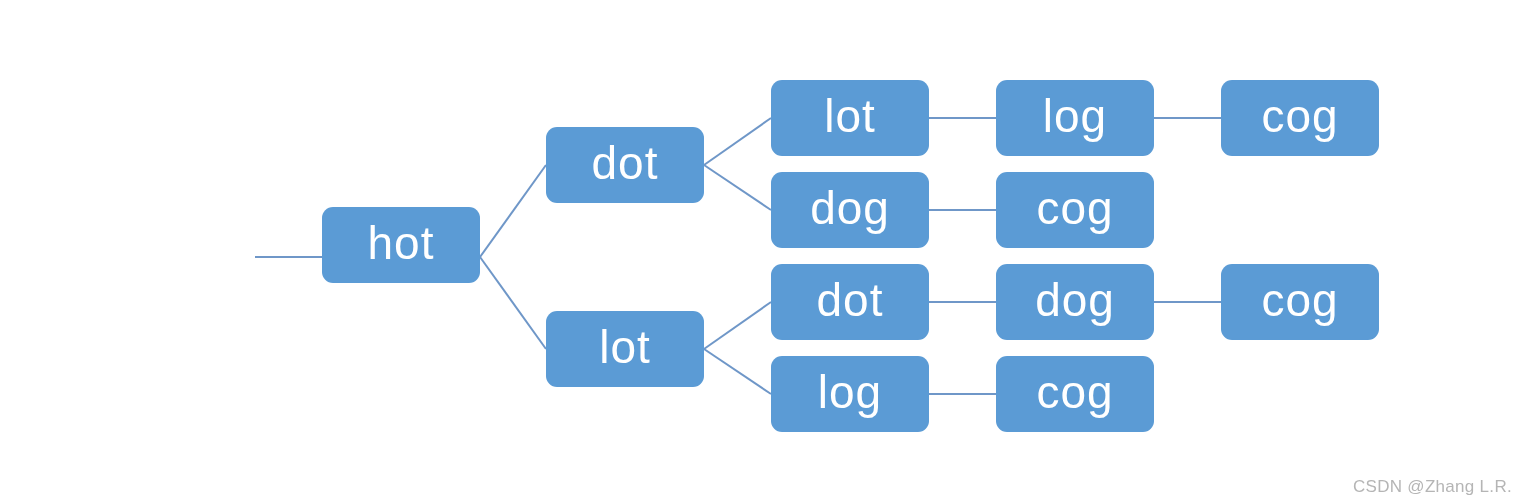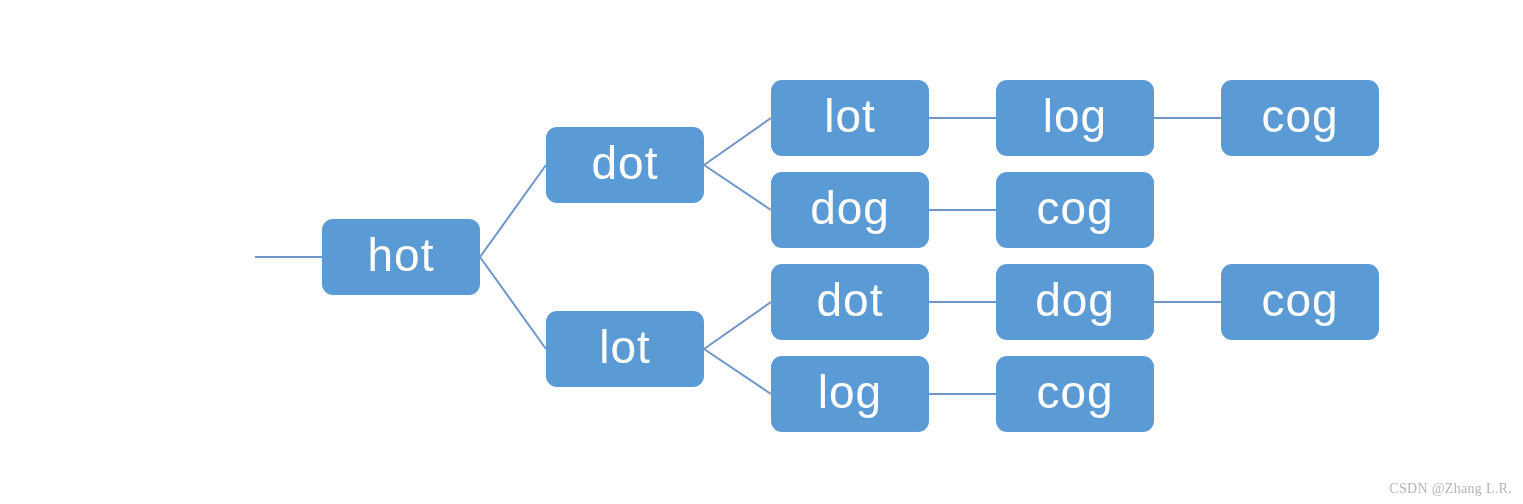--- a/index.html
+++ b/index.html
@@ -43,24 +43,23 @@
     letter-spacing: 1px;
     user-select: none;
   }
   .node span {
     transform: translateY(-2px);
   }
   .watermark {
     position: absolute;
     right: 11px;
     bottom: 7px;
-    font-size: 14px;
+    font-size: 17px;
     color: #b5b5b5;
     letter-spacing: 0.3px;
-    font-family: Liberation Serif, serif;
   }
 </style>
 </head>
 <body>
 
 <div class="canvas">
 
   <svg class="edges" viewBox="0 0 1523 504" xmlns="http://www.w3.org/2000/svg">
     <line x1="255" y1="257" x2="322" y2="257"></line>
     <line x1="480" y1="257" x2="546" y2="165"></line>
@@ -70,21 +69,21 @@
     <line x1="929" y1="118" x2="996" y2="118"></line>
     <line x1="1154" y1="118" x2="1221" y2="118"></line>
     <line x1="929" y1="210" x2="996" y2="210"></line>
     <line x1="704" y1="349" x2="771" y2="302"></line>
     <line x1="704" y1="349" x2="771" y2="394"></line>
     <line x1="929" y1="302" x2="996" y2="302"></line>
     <line x1="1154" y1="302" x2="1221" y2="302"></line>
     <line x1="929" y1="394" x2="996" y2="394"></line>
   </svg>
 
-  <div class="node" style="left:322px; top:219px">
+  <div class="node" style="left:322px; top:207px">
       <span>hot</span>
     </div>
   <div class="node" style="left:546px; top:127px">
       <span>dot</span>
     </div>
   <div class="node" style="left:546px; top:311px">
       <span>lot</span>
     </div>
 
   <div class="node" style="left:771px; top:80px">

